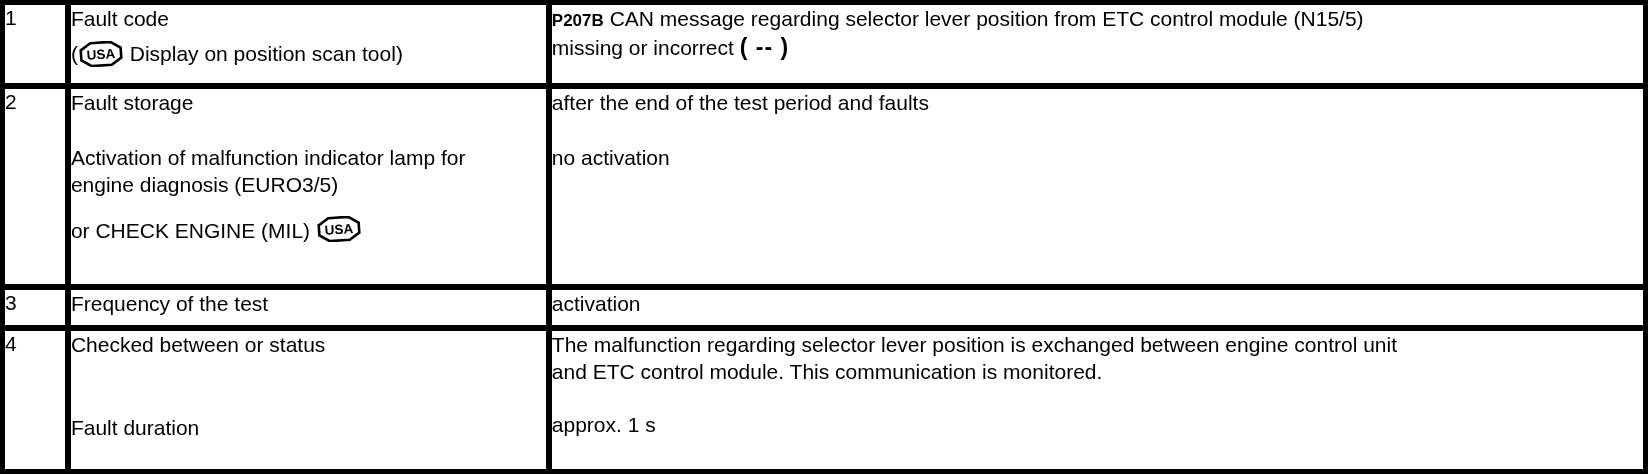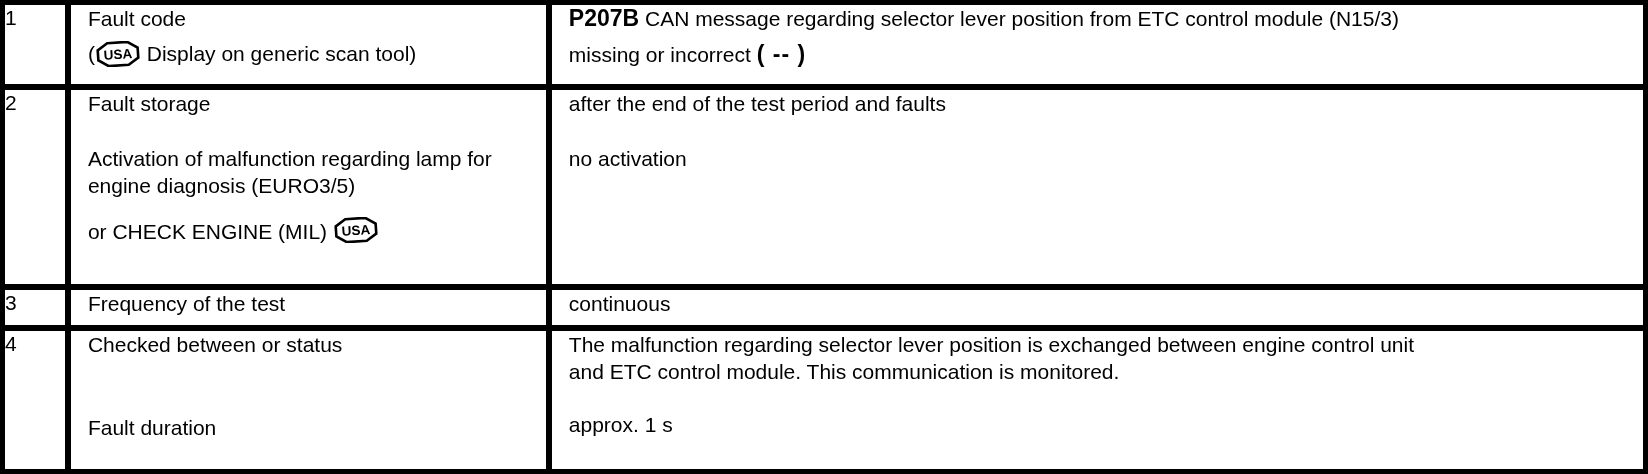--- a/index.html
+++ b/index.html
@@ -67,35 +67,35 @@
   td.cell-val {
     padding: 8px 8px 4px 12px;
     font-size: 21px;
     line-height: 27px;
   }
 
   tr.row-sep > td {
     border-bottom: 6px solid #000;
   }
 
-  .blk { margin: 0; padding-left: 17px; }
+  .blk { margin: 0; }
   .gap-lg { height: 28px; }
   .gap-md { height: 26px; }
 
   .code-bold {
     font-weight: bold;
-    font-size: 23px;
+    font-size: 17px;
   }
   .dash-bold {
     font-weight: bold;
     font-size: 23px;
     letter-spacing: 1px;
   }
 
-  .line2-offset { margin-top: 9px; }
+  .line2-offset { }
 
   
   .usa-badge {
     display: inline-block;
     position: relative;
     width: 44px;
     height: 26px;
     vertical-align: -6px;
     margin: 0 1px;
   }
@@ -121,36 +121,36 @@
         <td class="cell-num">
           <span>1</span>
         </td>
         <td class="cell-label">
           <div class="blk">Fault code</div>
           <div class="blk r1-l2"><span>(</span><span class="usa-badge"><svg width="44" height="26" viewBox="0 0 44 26" aria-hidden="true">
                   <g transform="rotate(-4 22 13)">
                     <polygon points="12,1.5 32,1.5 42,8 42,18 32,24.5 12,24.5 2,18 2,8" fill="#ffffff" stroke="#000000" stroke-width="2.6"></polygon>
                     <text x="22" y="18" text-anchor="middle" font-family="'Liberation Sans', sans-serif" font-size="13.5" font-weight="bold" fill="#000000">USA</text>
                   </g>
-                </svg></span><span> Display on generic scan tool)</span></div>
+                </svg></span><span> Display on position scan tool)</span></div>
         </td>
         <td class="cell-val">
-          <div class="blk"><span class="code-bold">P207B</span><span> CAN message regarding selector lever position from ETC control module (N15/3)</span></div>
+          <div class="blk"><span class="code-bold">P207B</span><span> CAN message regarding selector lever position from ETC control module (N15/5)</span></div>
           <div class="blk line2-offset"><span>missing or incorrect </span><span class="dash-bold">( -- )</span></div>
         </td>
       </tr>
 
       <tr class="row-sep">
         <td class="cell-num">
           <span>2</span>
         </td>
         <td class="cell-label">
           <div class="blk">Fault storage</div>
           <div class="gap-lg"></div>
-          <div class="blk">Activation of malfunction regarding lamp for</div>
+          <div class="blk">Activation of malfunction indicator lamp for</div>
           <div class="blk">engine diagnosis (EURO3/5)</div>
           <div class="blk" style="margin-top:18px"><span>or CHECK ENGINE (MIL) </span><span class="usa-badge raised"><svg width="44" height="26" viewBox="0 0 44 26" aria-hidden="true">
                   <g transform="rotate(-4 22 13)">
                     <polygon points="12,1.5 32,1.5 42,8 42,18 32,24.5 12,24.5 2,18 2,8" fill="#ffffff" stroke="#000000" stroke-width="2.6"></polygon>
                     <text x="22" y="18" text-anchor="middle" font-family="'Liberation Sans', sans-serif" font-size="13.5" font-weight="bold" fill="#000000">USA</text>
                   </g>
                 </svg></span></div>
         </td>
         <td class="cell-val">
           <div class="blk">after the end of the test period and faults</div>
@@ -160,21 +160,21 @@
       </tr>
 
       <tr class="row-sep">
         <td class="cell-num">
           <span>3</span>
         </td>
         <td class="cell-label">
           <div class="blk">Frequency of the test</div>
         </td>
         <td class="cell-val">
-          <div class="blk">continuous</div>
+          <div class="blk">activation</div>
         </td>
       </tr>
 
       <tr>
         <td class="cell-num">
           <span>4</span>
         </td>
         <td class="cell-label">
           <div class="blk">Checked between or status</div>
           <div class="r4-gap"></div>

